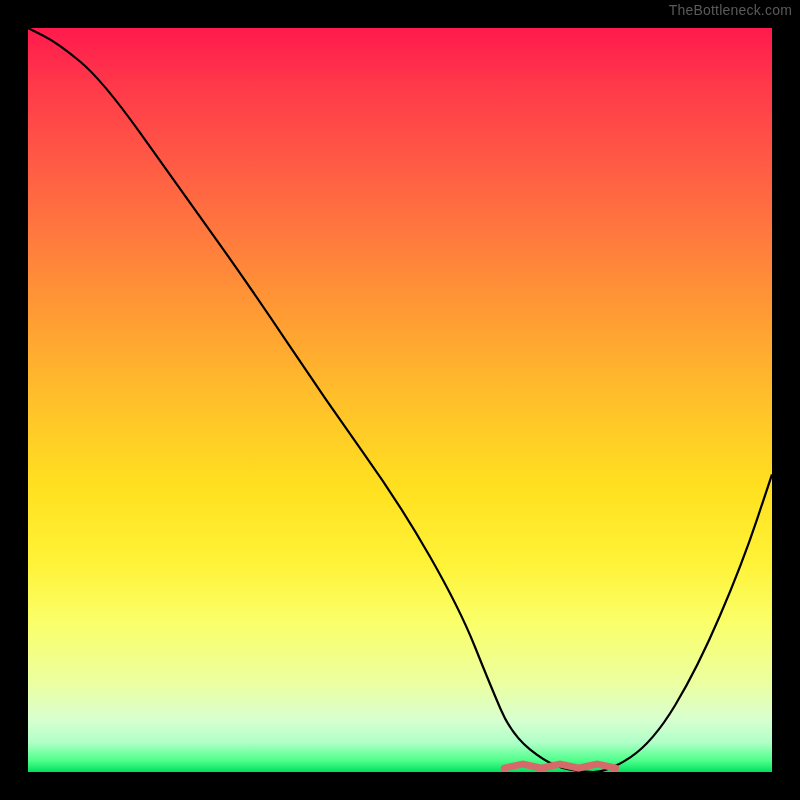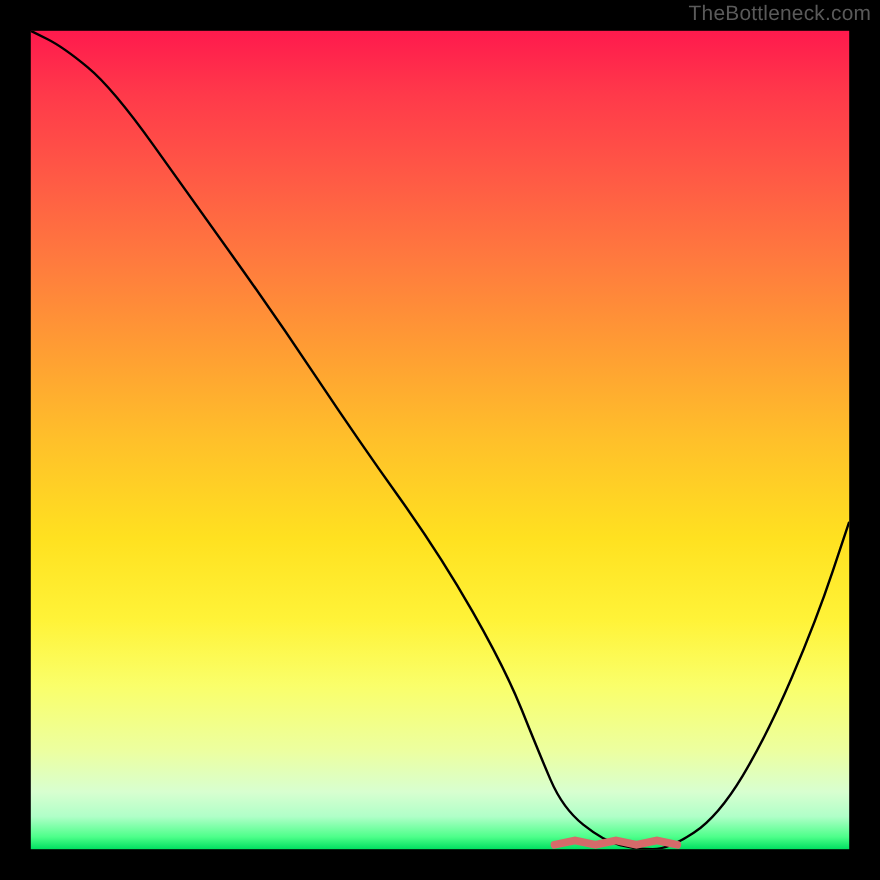--- a/index.html
+++ b/index.html
@@ -15,21 +15,21 @@
     position: relative;
     width: 800px;
     height: 800px;
     background: #000;
   }
   .watermark {
     position: absolute;
     top: 2px;
     right: 8px;
     color: #5a5a5a;
-    font-size: 19px;
+    font-size: 14px;
     font-weight: 500;
     letter-spacing: 0.2px;
     z-index: 10;
   }
   .plot {
     position: absolute;
     left: 28px;
     top: 28px;
     width: 744px;
     height: 744px;

